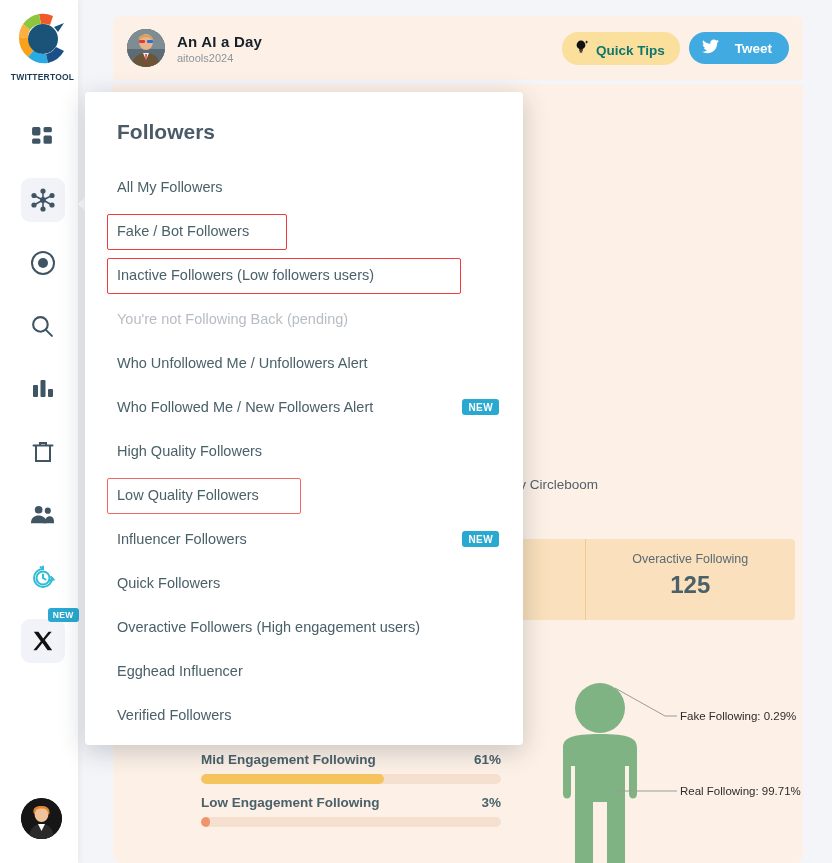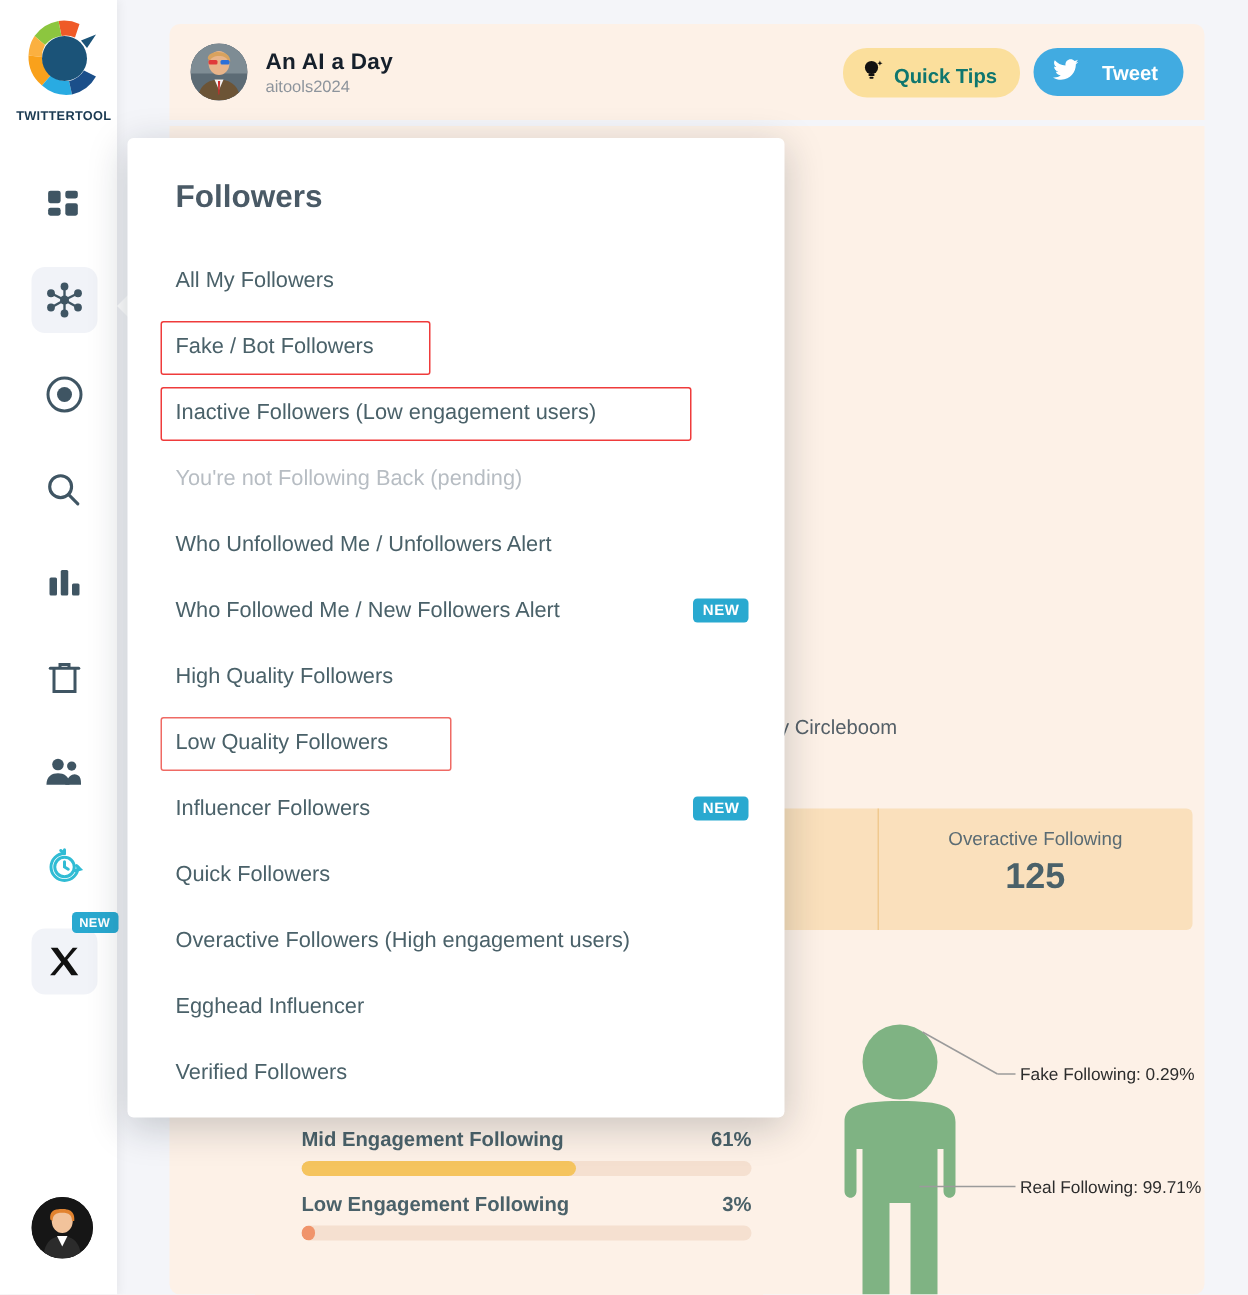--- a/index.html
+++ b/index.html
@@ -450,21 +450,21 @@
     <div class="dropdown" style="left:0;top:92px;">
       <div class="dd-title">Followers</div>
       <div class="dd-list" id="dd-list">
           <div class="dd-item">
             <span class="dd-text">All My Followers</span>
           </div>
           <div class="dd-item highlight hl-w1">
             <span class="dd-text">Fake / Bot Followers</span>
           </div>
           <div class="dd-item highlight hl-w2">
-            <span class="dd-text">Inactive Followers (Low engagement users)</span>
+            <span class="dd-text">Inactive Followers (Low followers users)</span>
           </div>
           <div class="dd-item muted">
             <span class="dd-text">You're not Following Back (pending)</span>
           </div>
           <div class="dd-item">
             <span class="dd-text">Who Unfollowed Me / Unfollowers Alert</span>
           </div>
           <div class="dd-item">
             <span class="dd-text">Who Followed Me / New Followers Alert</span>
             <span class="dd-new">NEW</span>

